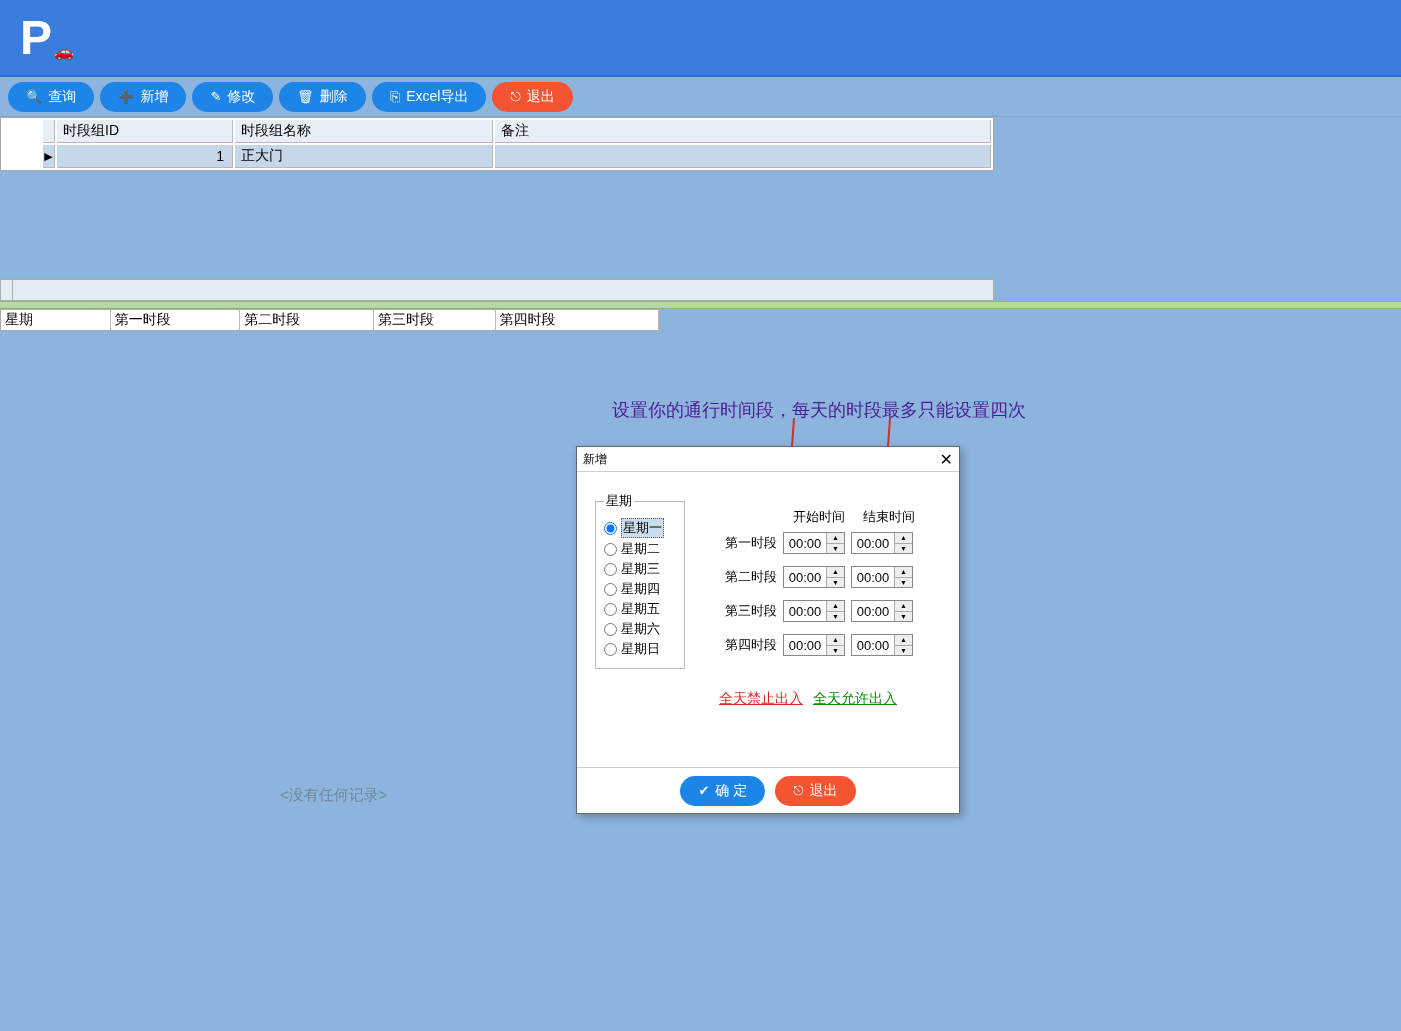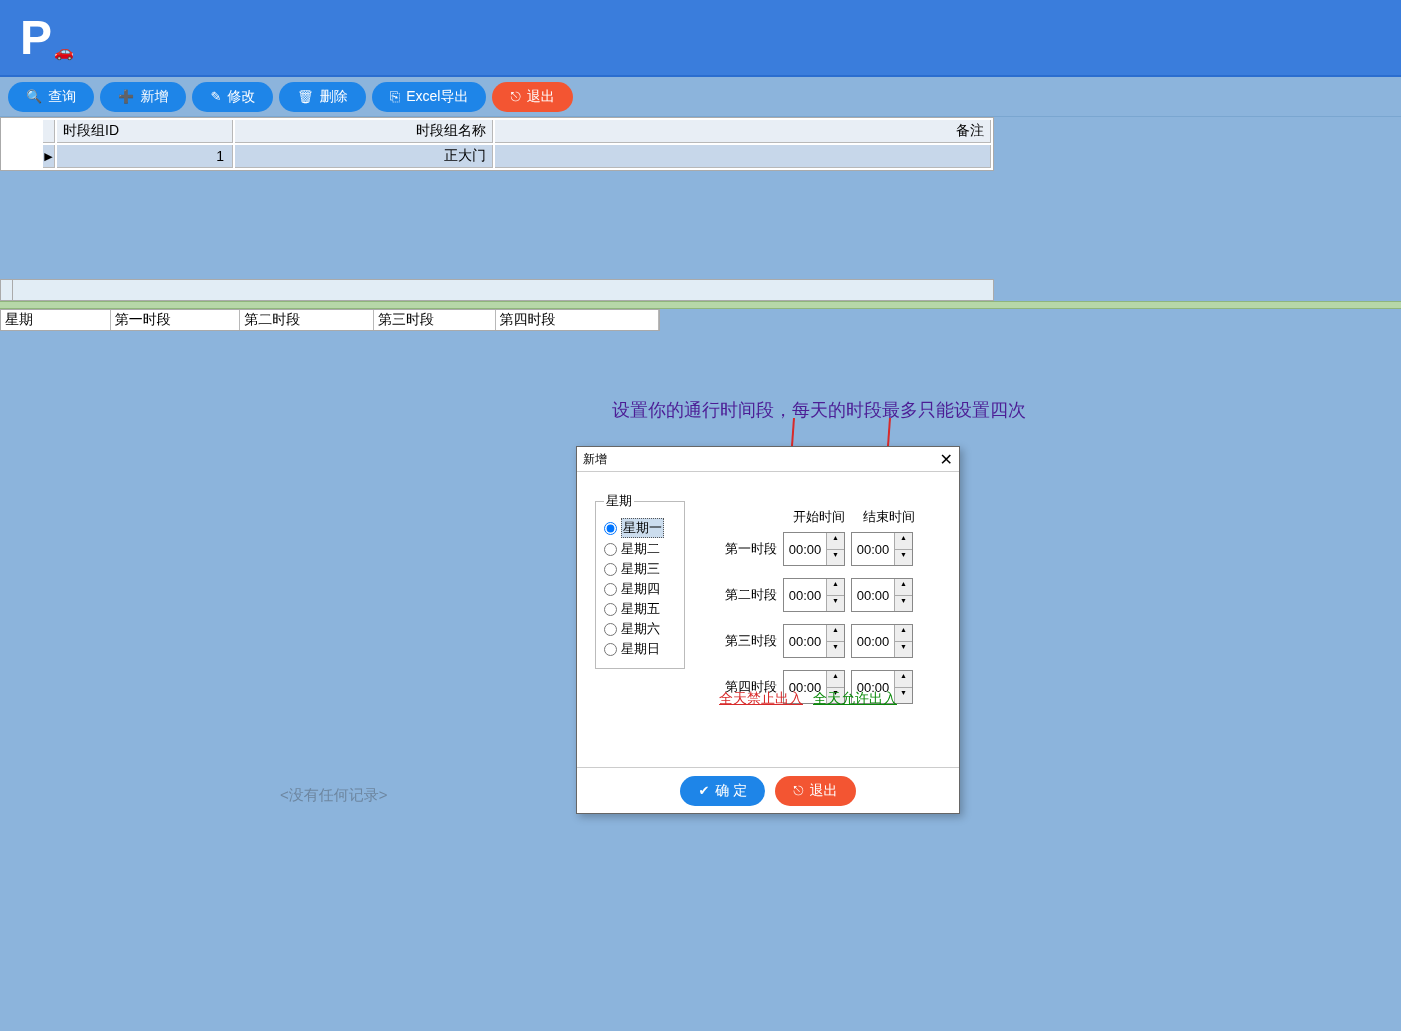--- a/index.html
+++ b/index.html
@@ -53,21 +53,21 @@
     cursor: pointer;
   }
   .btn-blue { background: #1e85e8; }
   .btn-red { background: #f35532; }
   .btn .ic { font-size: 13px; }
 
   
   .main-table { background:#fff; border:1px solid #aaa; width:994px; margin:0;padding-left:40px; }
   .main-table th, .main-table td {
     border-right:1px solid #b8b8b8; border-bottom:1px solid #b8b8b8;
-    text-align:right; padding:2px 6px; font-weight:normal; font-size:14px;
+    text-align:left; padding:2px 6px; font-weight:normal; font-size:14px;
     height:22px; background:#e8eef5;
   }
   .main-table th { background:#e8eef5; }
   .main-table .row td { background:#c7d7ea; }
   .main-table .row-ptr { width:12px; text-align:center; padding:0; font-size:11px;}
   .main-table .col-id { width:176px; text-align:right; padding-right:8px;}
   .main-table .col-name { width:258px;}
   .main-table .col-note { }
 
   .table-gap { height:108px; background:#8cb4dc;}
@@ -134,21 +134,21 @@
   .time-grid {
     position:absolute; left:134px; top:36px; font-size:13px;
   }
   .time-grid .hdr { display:flex; margin-bottom:6px;}
   .time-grid .hdr .sp{width:72px;}
   .time-grid .hdr .h1{width:72px; text-align:center;}
   .time-grid .hdr .h2{width:68px; text-align:center;}
   .time-row { display:flex; align-items:center; margin-bottom:12px; gap:6px;}
   .time-row .lbl{ width:66px; text-align:right;}
   .spinner {
-    display:inline-flex; align-items:stretch; border:1px solid #888; height:34px; width:62px;
+    display:inline-flex; align-items:stretch; border:1px solid #888; height:22px; width:62px;
     background:#fff;
   }
   .spinner input{ border:none; width:42px; text-align:center; font-size:13px; padding:0;}
   .spinner .ud{ width:18px; display:flex; flex-direction:column; border-left:1px solid #aaa;}
   .spinner .ud span{ flex:1; font-size:7px; text-align:center; line-height:9px; background:#eee; cursor:pointer; border-bottom:1px solid #aaa;}
   .spinner .ud span:last-child{border-bottom:none;}
 
   .links { position:absolute; left:142px; top:210px; font-size:14px; display:flex; gap:10px;margin-top:8px;}
   .links .forbid{ color:#d82a2a; text-decoration:underline; cursor:pointer;}
   .links .allow{ color:#0a8a0a; text-decoration:underline; cursor:pointer;}

